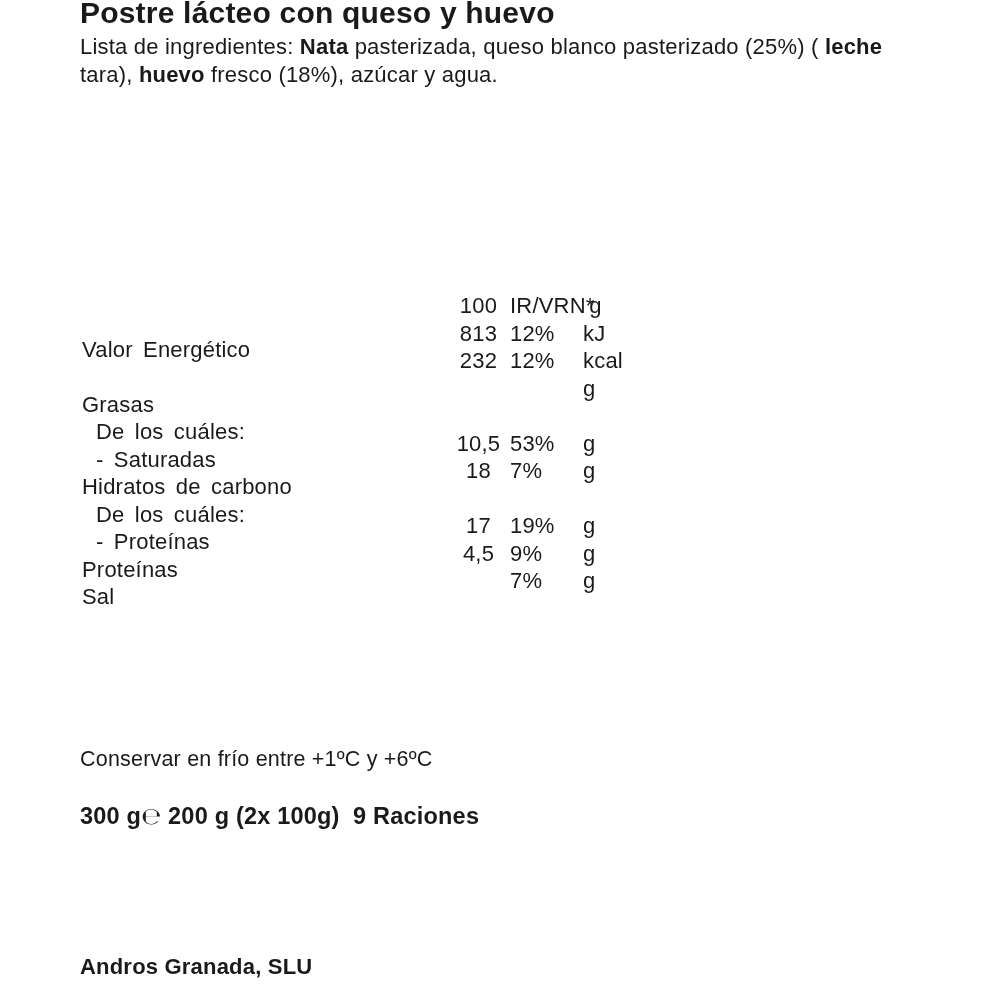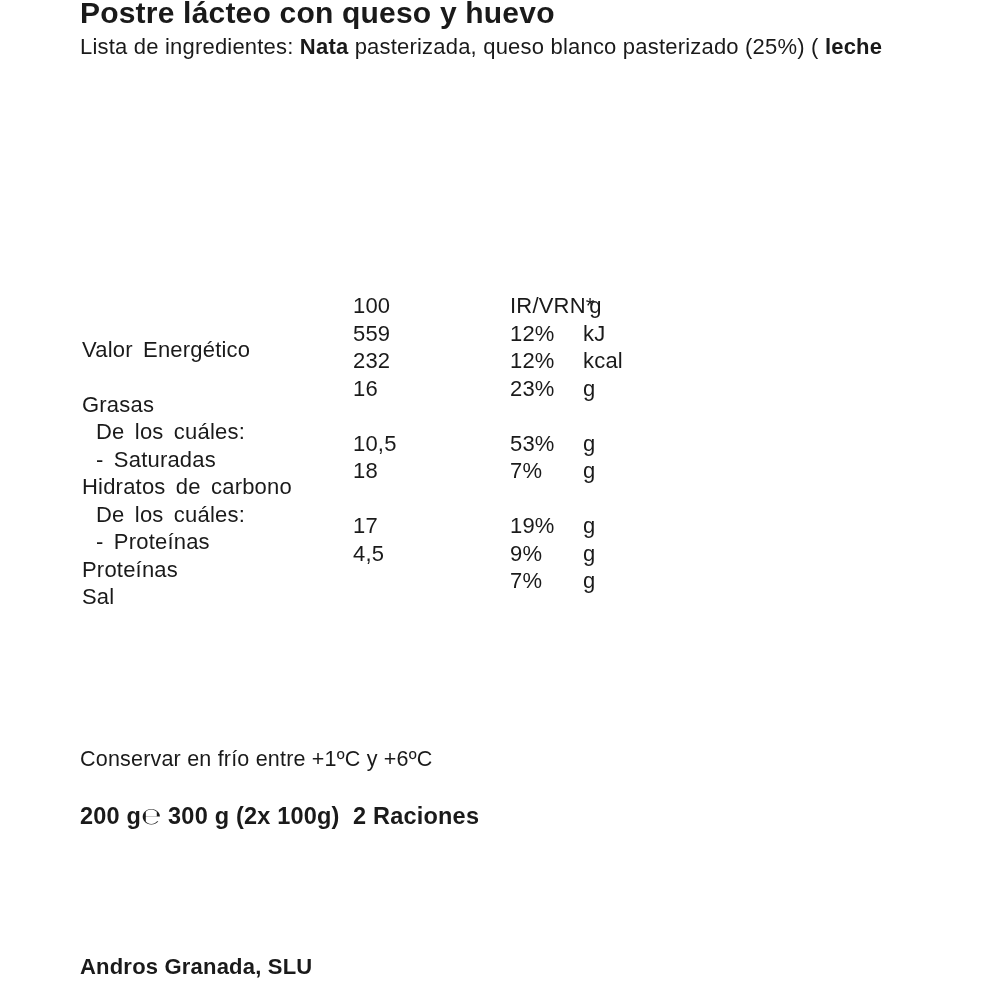--- a/index.html
+++ b/index.html
@@ -52,24 +52,24 @@
     position: absolute;
     left: 22px;
     top: 0;
     white-space: pre;
     word-spacing: 4px;
     margin-top: 16px;
   }
   .nrow.ind .lbl { left: 36px; }
   .nrow .num {
     position: absolute;
-    left: 293px;
+    left: 308px;
     width: 221px;
     top: 0;
-    text-align: left;
+    text-align: center;
     white-space: pre;
   }
   .nrow .unit {
     position: absolute;
     left: 523px;
     top: 0;
     white-space: pre;
   }
   .nrow .pct {
     position: absolute;
@@ -108,45 +108,44 @@
 </style>
 </head>
 <body>
 
 <div class="page">
 
   <h1 class="title">Postre lácteo con queso y huevo</h1>
 
   <div class="ingredients">
     <div class="iline"><span>Lista de ingredientes: </span><span class="b">Nata</span><span> pasterizada, queso blanco pasterizado (25%) ( </span><span class="b">leche</span></div>
+    <div class="iline"><span>tara), </span><span class="b">huevo</span><span> fresco (18%), azúcar y agua.</span></div>
   </div>
 
   <div class="ntable">
     <div class="nrow">
       <span class="num">100</span>
       <span class="unit"> g</span>
       <span class="pct">IR/VRN*</span>
     </div>
     <div class="nrow">
       <span class="lbl">Valor Energético</span>
-      <span class="num">559</span>
+      <span class="num">813</span>
       <span class="unit">kJ</span>
       <span class="pct">12%</span>
     </div>
     <div class="nrow">
       <span class="lbl"></span>
       <span class="num">232</span>
       <span class="unit">kcal</span>
       <span class="pct">12%</span>
     </div>
     <div class="nrow">
       <span class="lbl">Grasas</span>
-      <span class="num">16</span>
       <span class="unit">g</span>
-      <span class="pct">23%</span>
     </div>
     <div class="nrow ind">
       <span class="lbl">De los cuáles:</span>
       <span class="num"></span>
       <span class="unit"></span>
       <span class="pct"></span>
     </div>
     <div class="nrow ind">
       <span class="lbl">- Saturadas</span>
       <span class="num">10,5</span>
@@ -179,21 +178,21 @@
     </div>
     <div class="nrow">
       <span class="lbl">Sal</span>
       <span class="unit">g</span>
       <span class="pct">7%</span>
     </div>
   </div>
 
   <div class="storage">Conservar en frío entre +1ºC y +6ºC</div>
 
-  <div class="netweight"><span>200 g</span><span class="emark">℮</span><span> 300 g (2x 100g)  2 Raciones</span></div>
+  <div class="netweight"><span>300 g</span><span class="emark">℮</span><span> 200 g (2x 100g)  9 Raciones</span></div>
 
   <div class="manufacturer">
     <div class="b">Andros Granada, SLU</div>
     
     
   </div>
 
 </div>
 
 </body></html>

